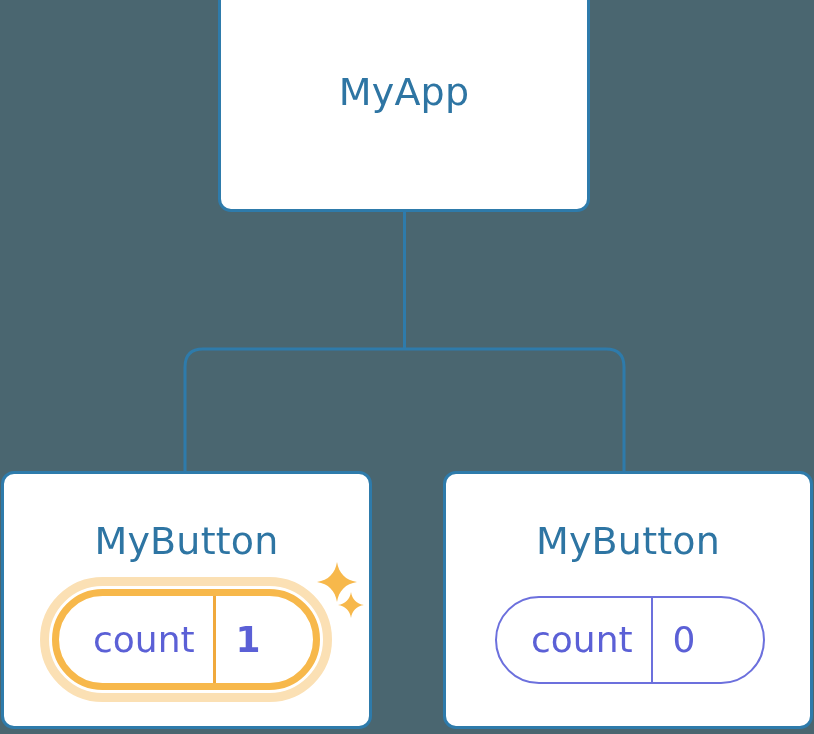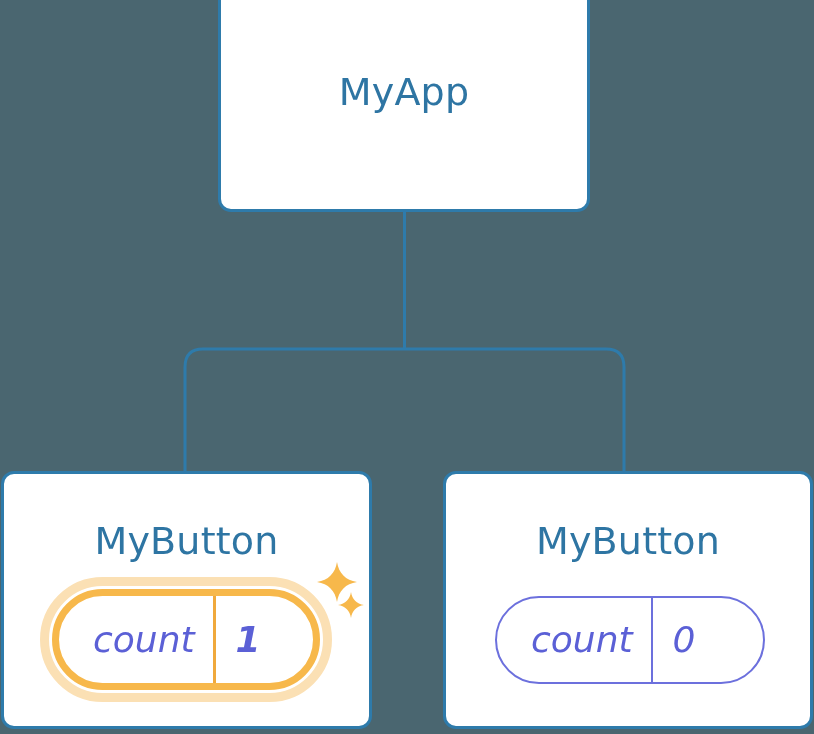--- a/index.html
+++ b/index.html
@@ -71,21 +71,20 @@
   #card-myapp .card-title { top: 89px; }
   #card-btn-left .card-title { top: 45px; }
   #card-btn-right .card-title { top: 45px; }
 
   
   .pill-wrap {
     position: absolute;
     display: flex;
     align-items: stretch;
     box-sizing: border-box;
-    font-style: italic;
   }
   .pill {
     display: flex;
     align-items: stretch;
     box-sizing: border-box;
     background: #ffffff;
     border-radius: 999px;
     overflow: hidden;
   }
   .pill-key, .pill-val {

